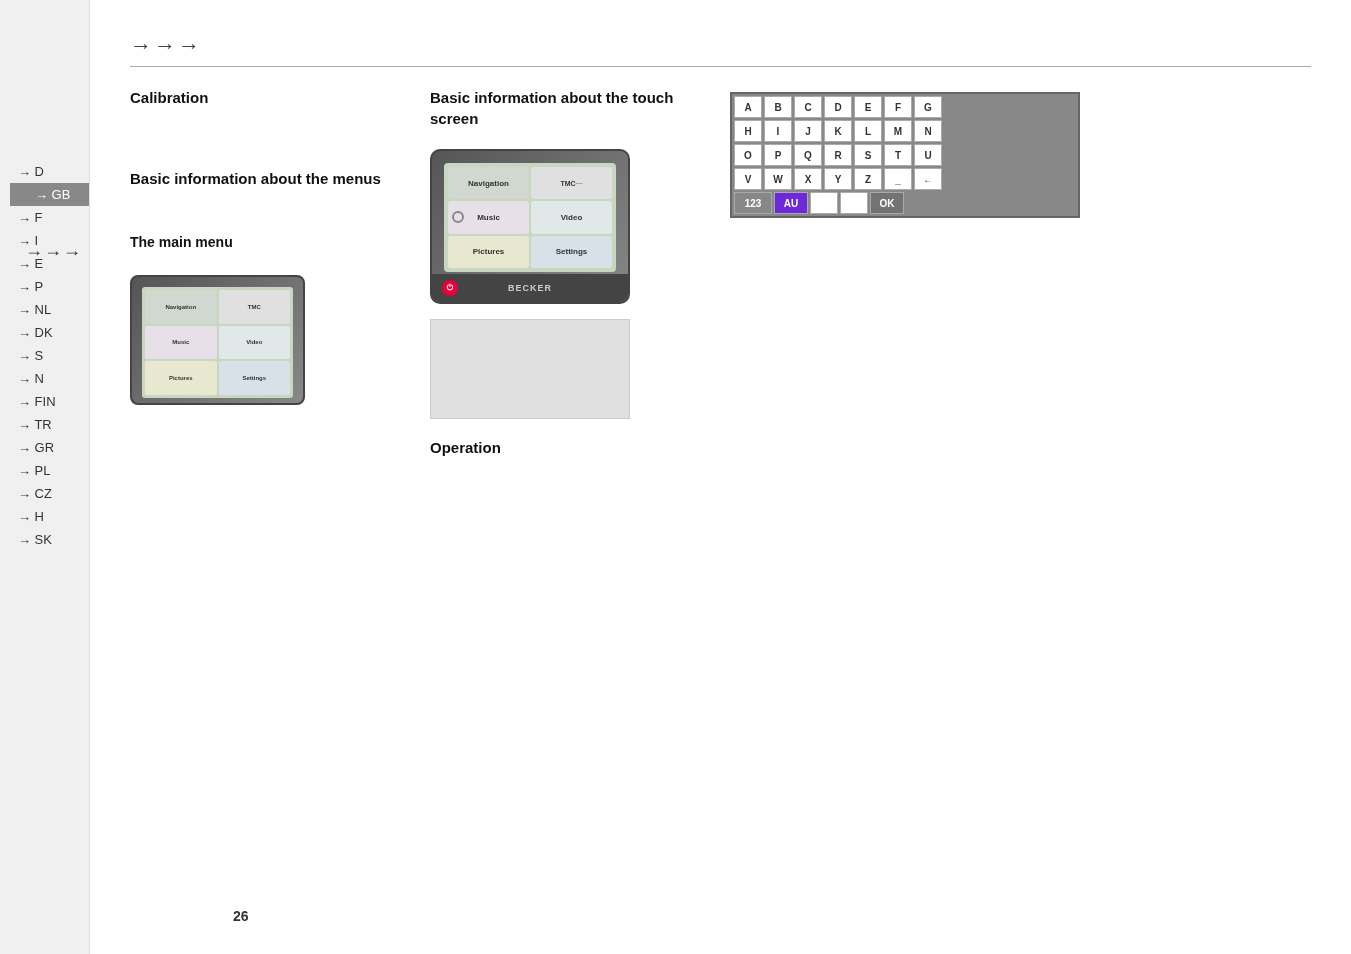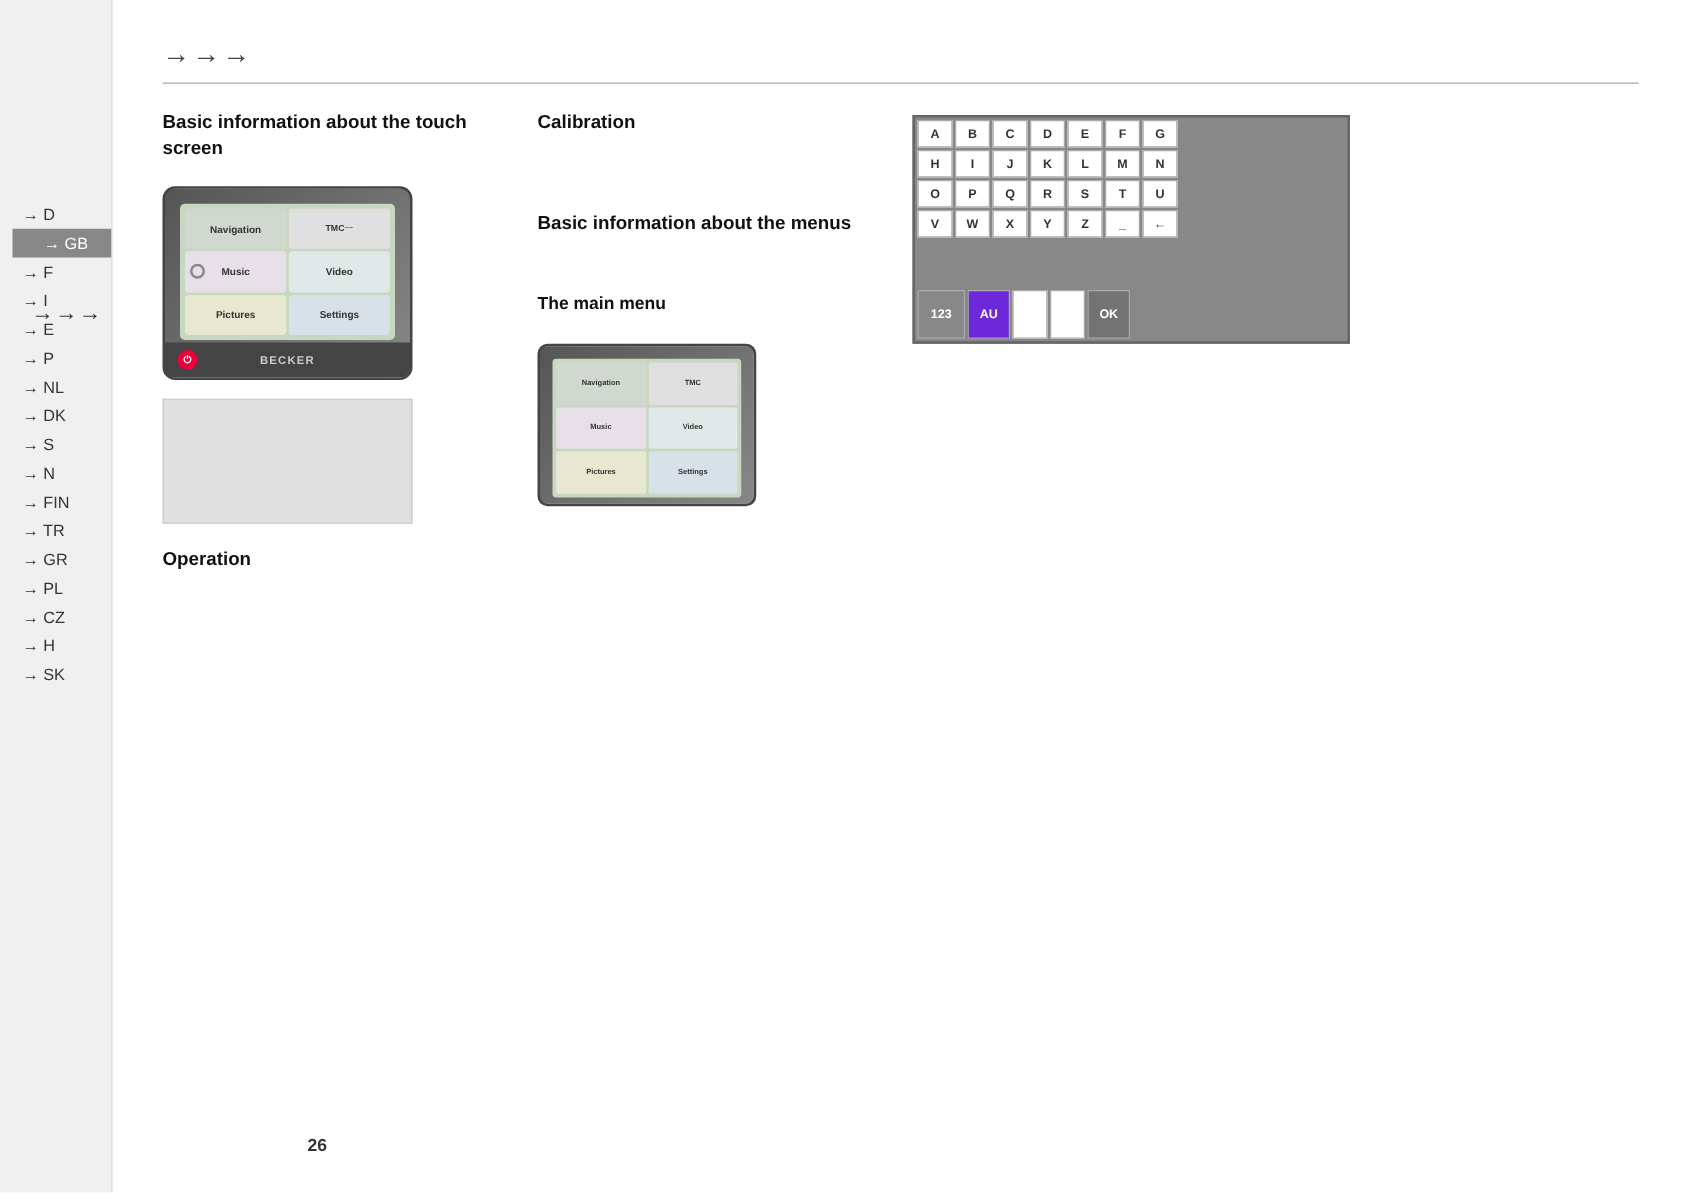--- a/index.html
+++ b/index.html
@@ -293,43 +293,42 @@
     }
 
     .keyboard-bottom-row {
       display: grid;
       grid-template-columns: 38px 34px 28px 28px 34px;
       gap: 2px;
       margin-top: 2px;
     }
 
     .key-wide {
-      height: 39px;
+      height: 22px;
       background: #fff;
       border: 1px solid #aaa;
       display: flex;
       align-items: center;
       justify-content: center;
       font-size: 10px;
       font-weight: bold;
       color: #333;
       cursor: pointer;
-      margin-top: 40px;
     }
 
     .key-wide.num { background: #888; color: #fff; }
     .key-wide.au { background: #6d28d9; color: #fff; }
     .key-wide.ok { background: #737373; color: #fff; }
     .key-wide.space { background: #fff; }
 
     
     .page-number {
       position: absolute;
       bottom: 30px;
-      left: 246px;
+      left: 233px;
       font-size: 14px;
       color: #333;
       font-weight: bold;
     }
 
     .col2-header-section {
       margin-bottom: 30px;
     }
 
     .col2-menus-section {
@@ -376,20 +375,43 @@
   </div>
 
   <div class="main-content">
 
     <div class="top-arrows">→→→</div>
     <hr class="top-divider">
 
     <div class="three-cols">
 
       <div class="col-content">
+        <div class="col2-header-section">
+          <div class="col-header">Calibration</div>
+        </div>
+
+        <div class="col2-menus-section">
+          <div class="col-header">Basic information about the menus</div>
+        </div>
+
+        <div class="section-subtitle">The main menu</div>
+
+        <div class="becker-mini">
+          <div class="becker-mini-screen">
+            <div class="mini-btn nav">Navigation</div>
+            <div class="mini-btn tmc">TMC</div>
+            <div class="mini-btn music">Music</div>
+            <div class="mini-btn video">Video</div>
+            <div class="mini-btn pictures">Pictures</div>
+            <div class="mini-btn settings">Settings</div>
+          </div>
+        </div>
+      </div>
+
+      <div class="col-content">
         <div class="col-header">Basic information about the touch screen</div>
 
         <div class="becker-device">
           <div class="becker-screen">
             <div class="screen-btn nav">Navigation</div>
             <div class="screen-btn tmc">TMC<span class="tmc-wave">~~</span></div>
             <div class="screen-btn music"><span class="music-icon"></span>Music</div>
             <div class="screen-btn video">Video</div>
             <div class="screen-btn pictures">Pictures</div>
             <div class="screen-btn settings">Settings</div>
@@ -402,43 +424,20 @@
             <div style="width:16px;"></div>
           </div>
         </div>
 
         <div class="grey-rect"></div>
 
         <div class="operation-label">Operation</div>
       </div>
 
       <div class="col-content">
-        <div class="col2-header-section">
-          <div class="col-header">Calibration</div>
-        </div>
-
-        <div class="col2-menus-section">
-          <div class="col-header">Basic information about the menus</div>
-        </div>
-
-        <div class="section-subtitle">The main menu</div>
-
-        <div class="becker-mini">
-          <div class="becker-mini-screen">
-            <div class="mini-btn nav">Navigation</div>
-            <div class="mini-btn tmc">TMC</div>
-            <div class="mini-btn music">Music</div>
-            <div class="mini-btn video">Video</div>
-            <div class="mini-btn pictures">Pictures</div>
-            <div class="mini-btn settings">Settings</div>
-          </div>
-        </div>
-      </div>
-
-      <div class="col-content">
 
         <div class="keyboard-container">
           <div class="keyboard-grid">
 
             <div class="key">A</div>
             <div class="key">B</div>
             <div class="key">C</div>
             <div class="key">D</div>
             <div class="key">E</div>
             <div class="key">F</div>

